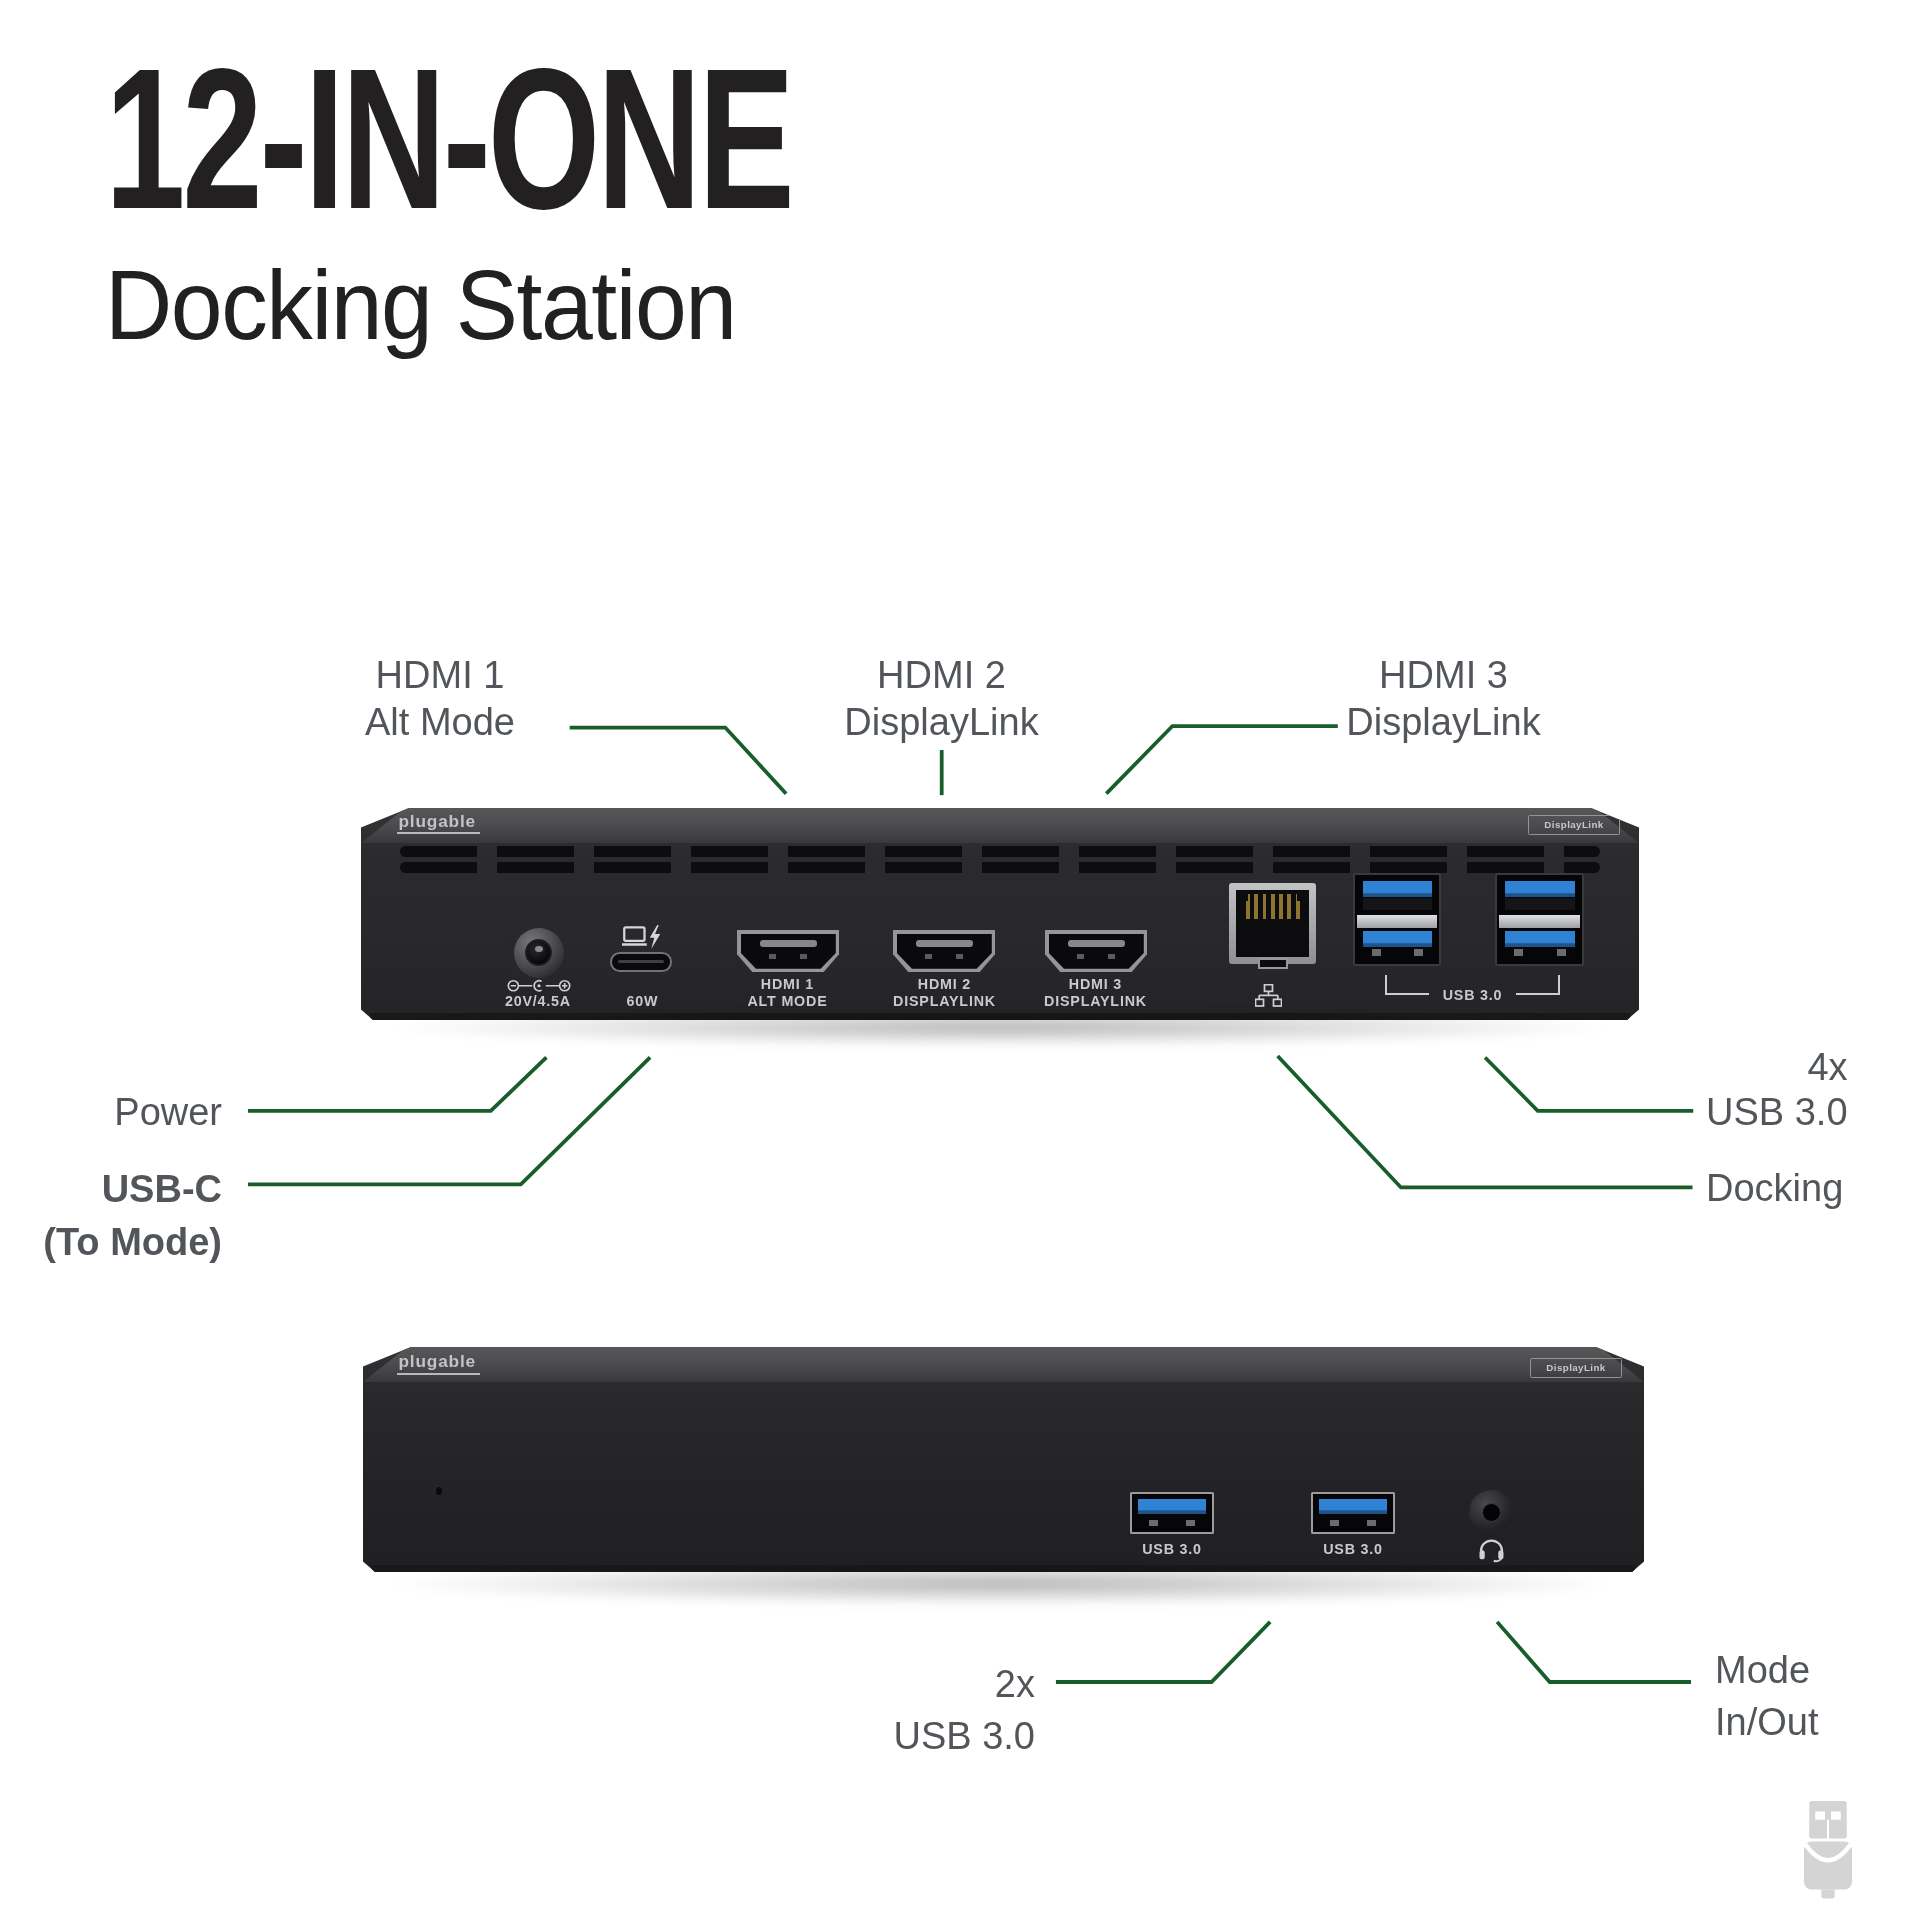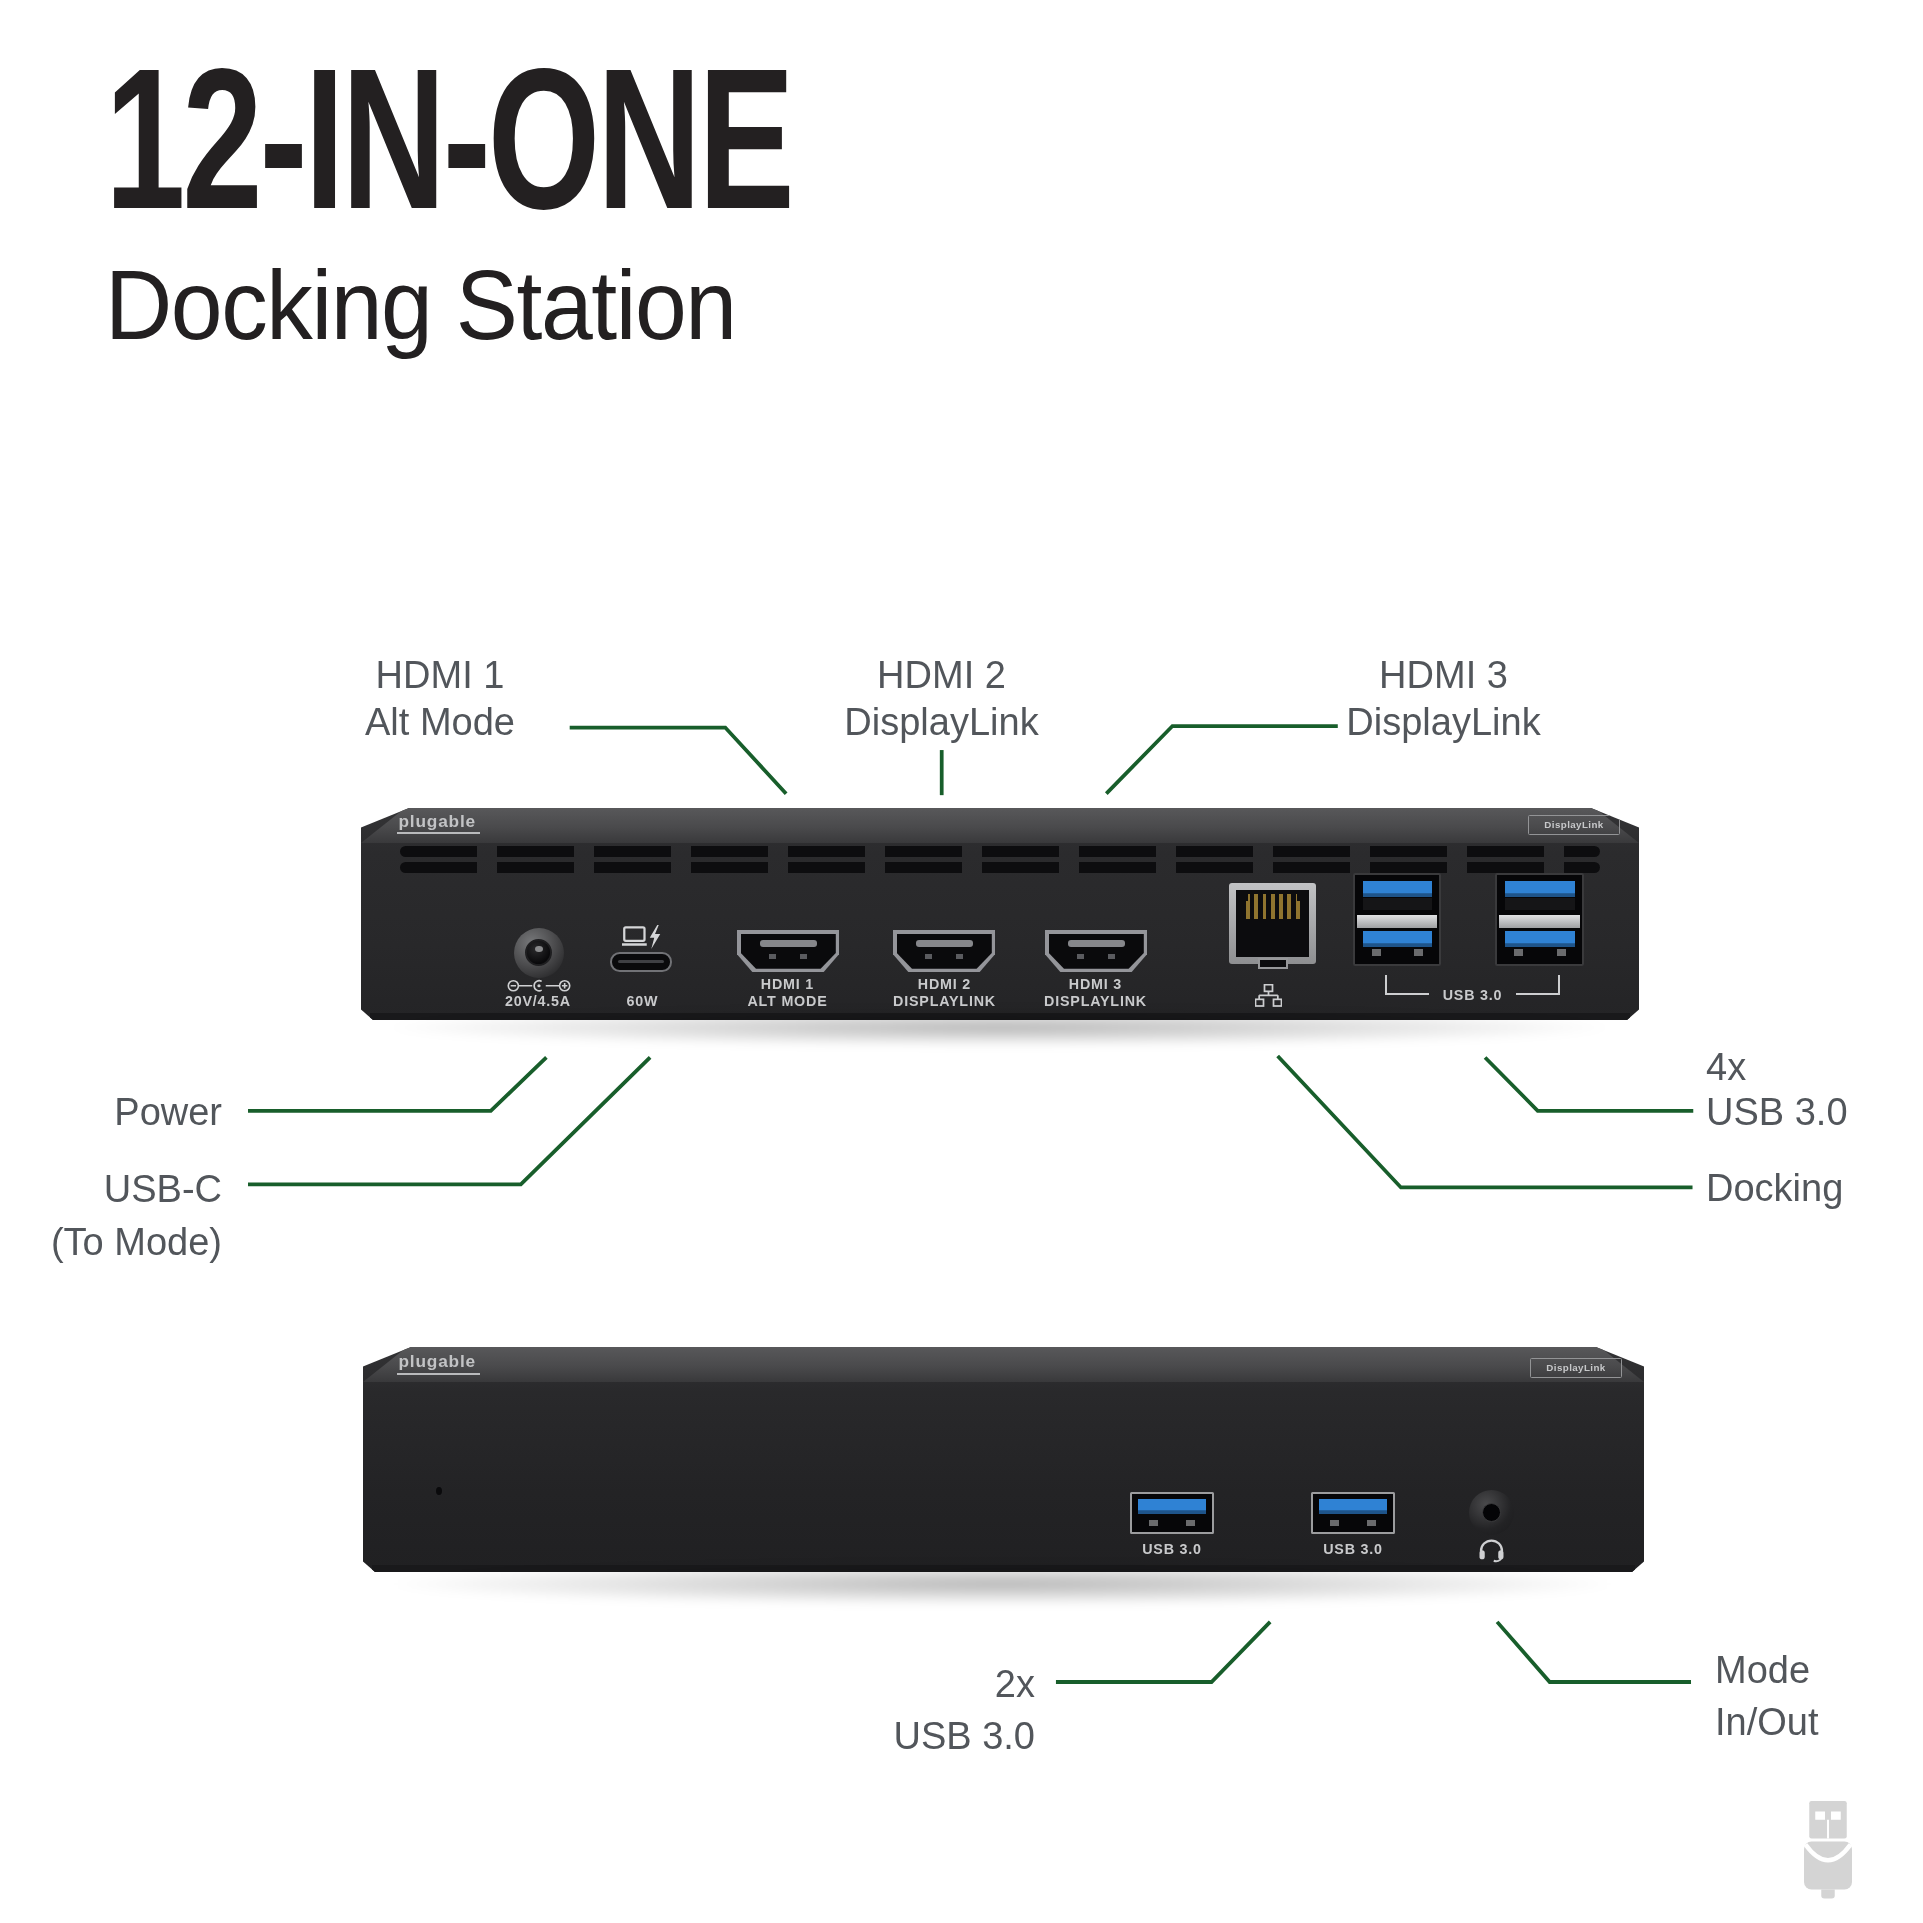--- a/index.html
+++ b/index.html
@@ -18,22 +18,22 @@
          color:var(--title-black);line-height:1;transform:scaleX(.72);transform-origin:left top;white-space:nowrap;}
   .subtitle{left:105px;top:256px;font-size:98px;font-weight:400;letter-spacing:-1.5px;
          color:var(--title-black);line-height:1;transform:scaleX(.95);transform-origin:left top;white-space:nowrap;}
 
   
   .callout{color:var(--label-gray);font-size:38px;line-height:47px;white-space:nowrap;}
   .c-hdmi1{left:323px;top:652px;width:234px;text-align:center;}
   .c-hdmi2{left:791px;top:652px;width:301px;text-align:center;}
   .c-hdmi3{left:1345px;top:652px;width:197px;text-align:center;}
   .c-power{left:34px;top:1089px;width:188px;text-align:right;}
-  .c-usbc{left:19px;top:1163px;width:203px;text-align:right;line-height:53px;}
-  .c-usb4{left:1706px;top:1045px;text-align:left;line-height:45px;}
+  .c-usbc{left:19px;top:1163px;width:203px;text-align:right;line-height:53px;font-weight:bold;}
+  .c-usb4{left:1706px;top:1045px;text-align:right;line-height:45px;}
   .c-eth{left:1706px;top:1165px;text-align:left;}
   .c-usb2{left:847px;top:1658px;width:188px;text-align:right;line-height:52px;}
   .c-audio{left:1715px;top:1644px;text-align:left;line-height:52px;}
 
   
   svg.leaders{left:0;top:0;}
   svg.leaders polyline{fill:none;stroke:var(--accent-green);stroke-width:5;}
 
   
   .device{background:linear-gradient(#343436 0px,#2b2b2d 45px,#28282a 65%,#242426 100%);

